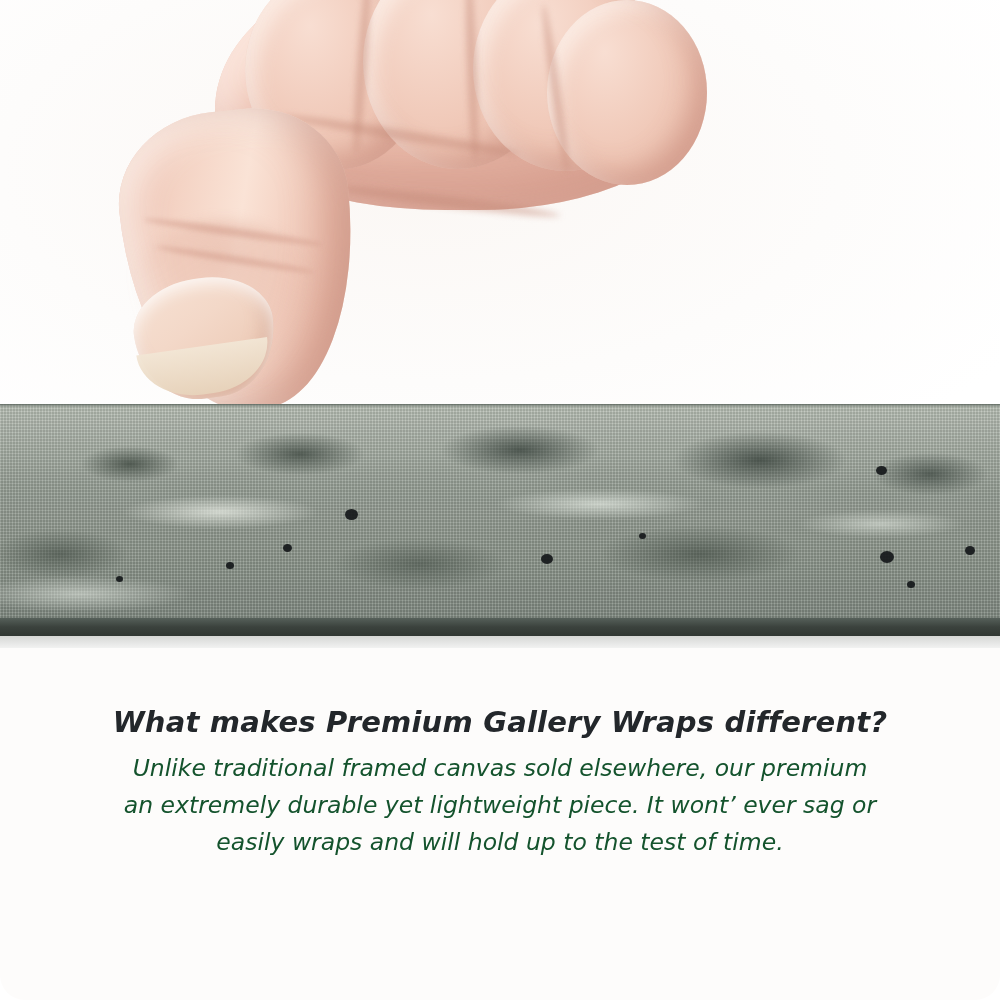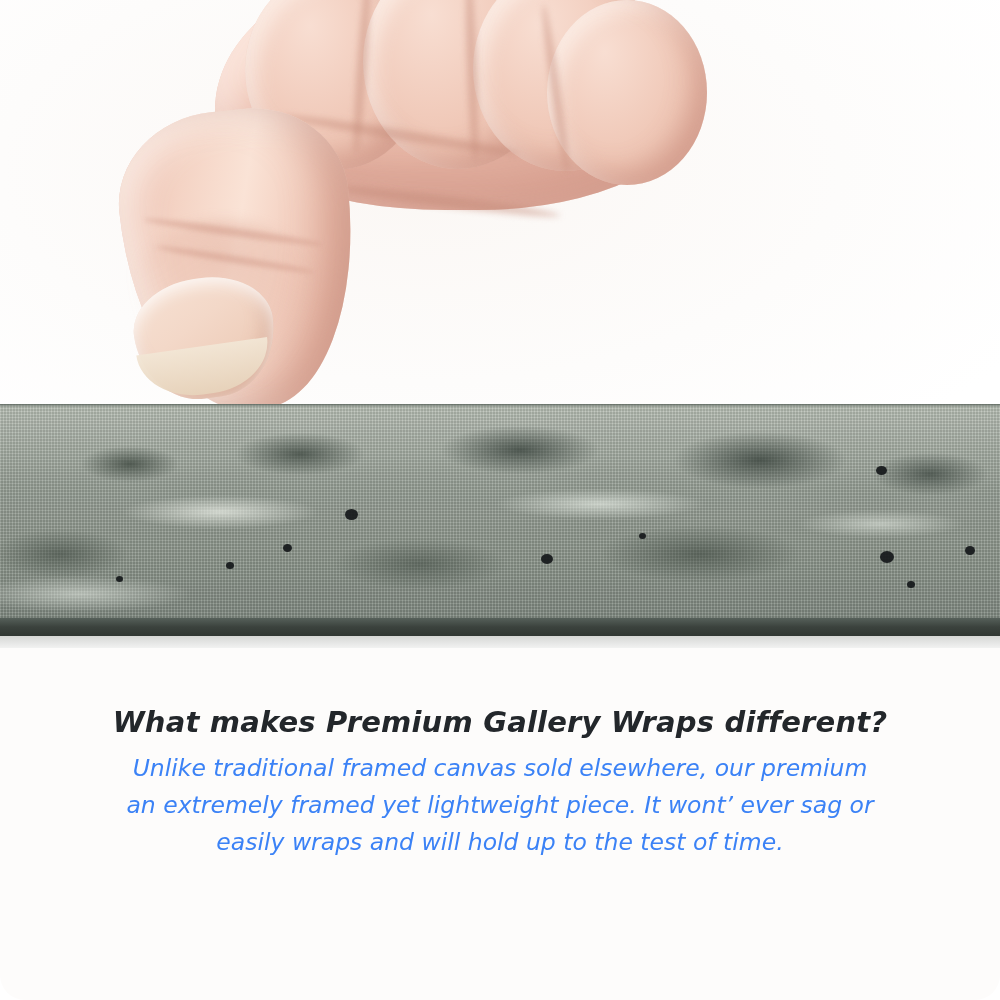--- a/index.html
+++ b/index.html
@@ -219,21 +219,21 @@
     font-weight: 700;
     letter-spacing: 0.2px;
     margin: 24px 0 10px 0;
     line-height: 1.25;
   }
   .caption-body p {
     font-size: 23.5px;
     font-weight: 400;
     line-height: 1.56;
     margin: 0;
-    color: #3b82f6;
+    color: #14532d;
   }
 </style>
 </head>
 <body>
 
 <div class="page">
 
   <div class="photo">
     <div class="photo-bg"></div>
 
@@ -271,18 +271,18 @@
       <div class="speck" style="left:116px; top:172px; width:7px;  height:6px;"></div>
       <div class="canvas-bottom-edge"></div>
     </div>
     <div class="canvas-drop-shadow"></div>
   </div>
 
   <div class="caption">
     <div class="caption-heading">What makes Premium Gallery Wraps different?</div>
     <div class="caption-body">
       <p>Unlike traditional framed canvas sold elsewhere, our premium</p>
-      <p>an extremely framed yet lightweight piece. It wont’ ever sag or</p>
+      <p>an extremely durable yet lightweight piece. It wont’ ever sag or</p>
       <p>easily wraps and will hold up to the test of time.</p>
     </div>
   </div>
 
 </div>
 
 </body></html>

